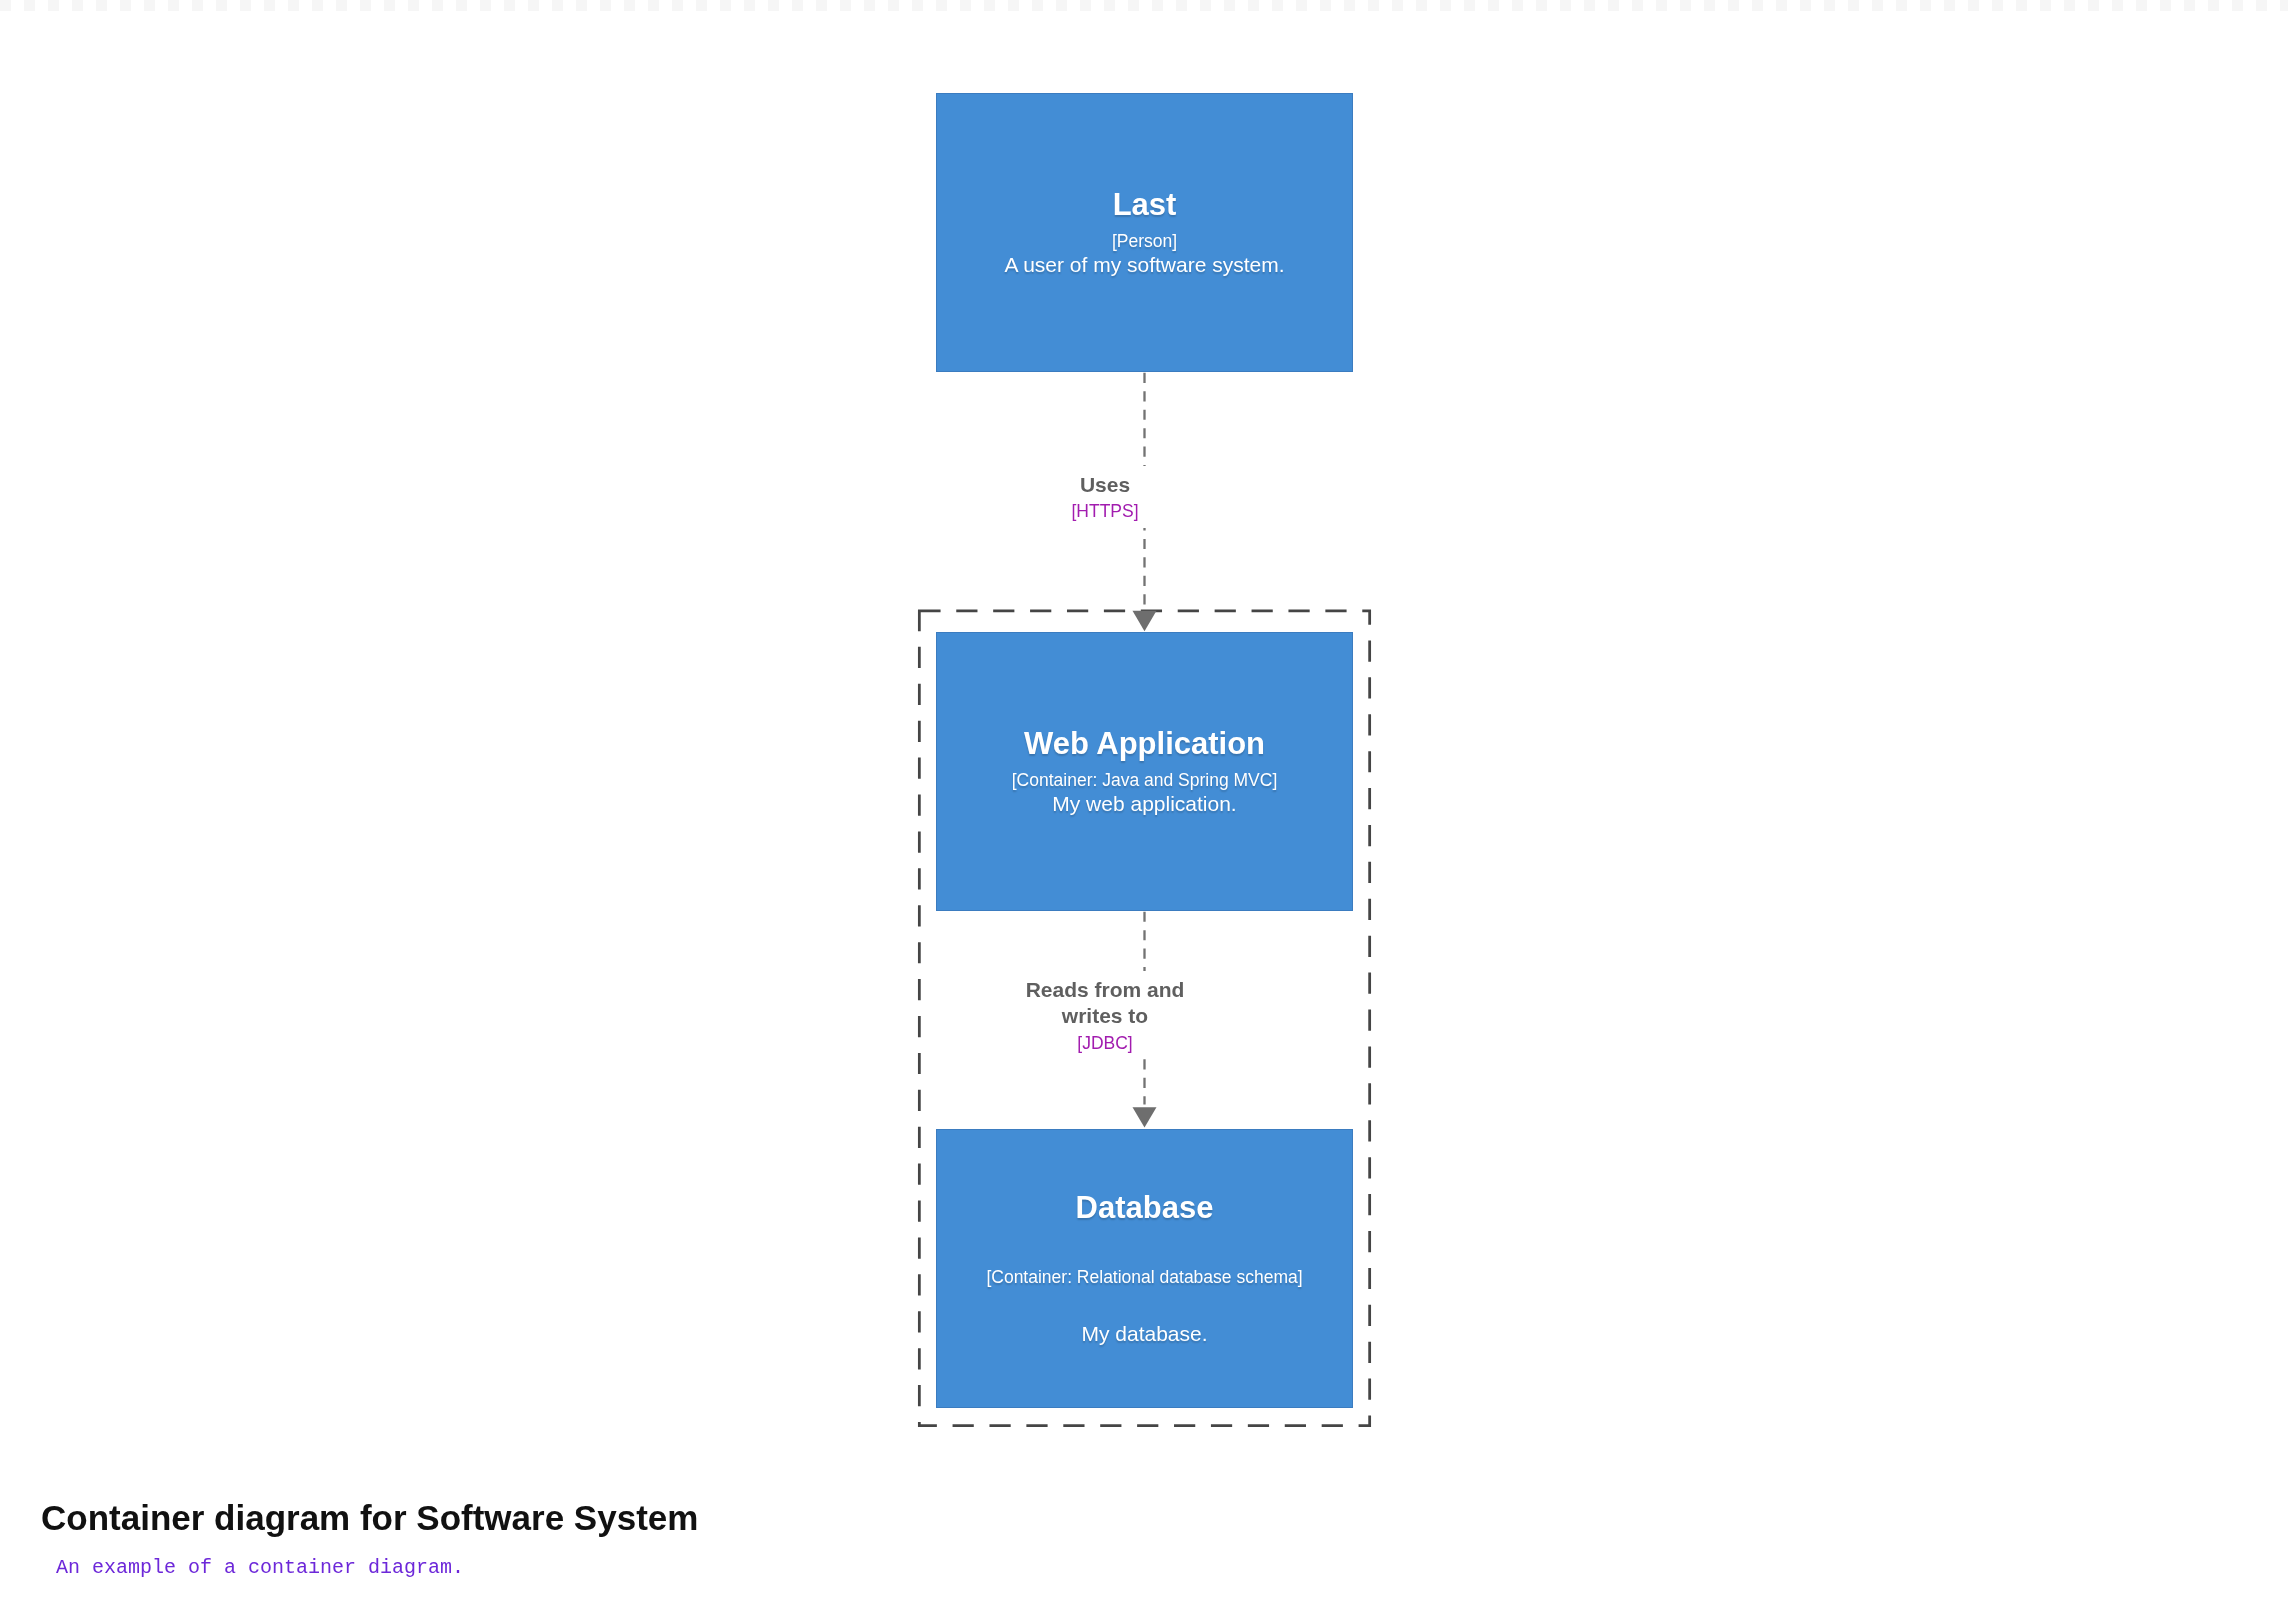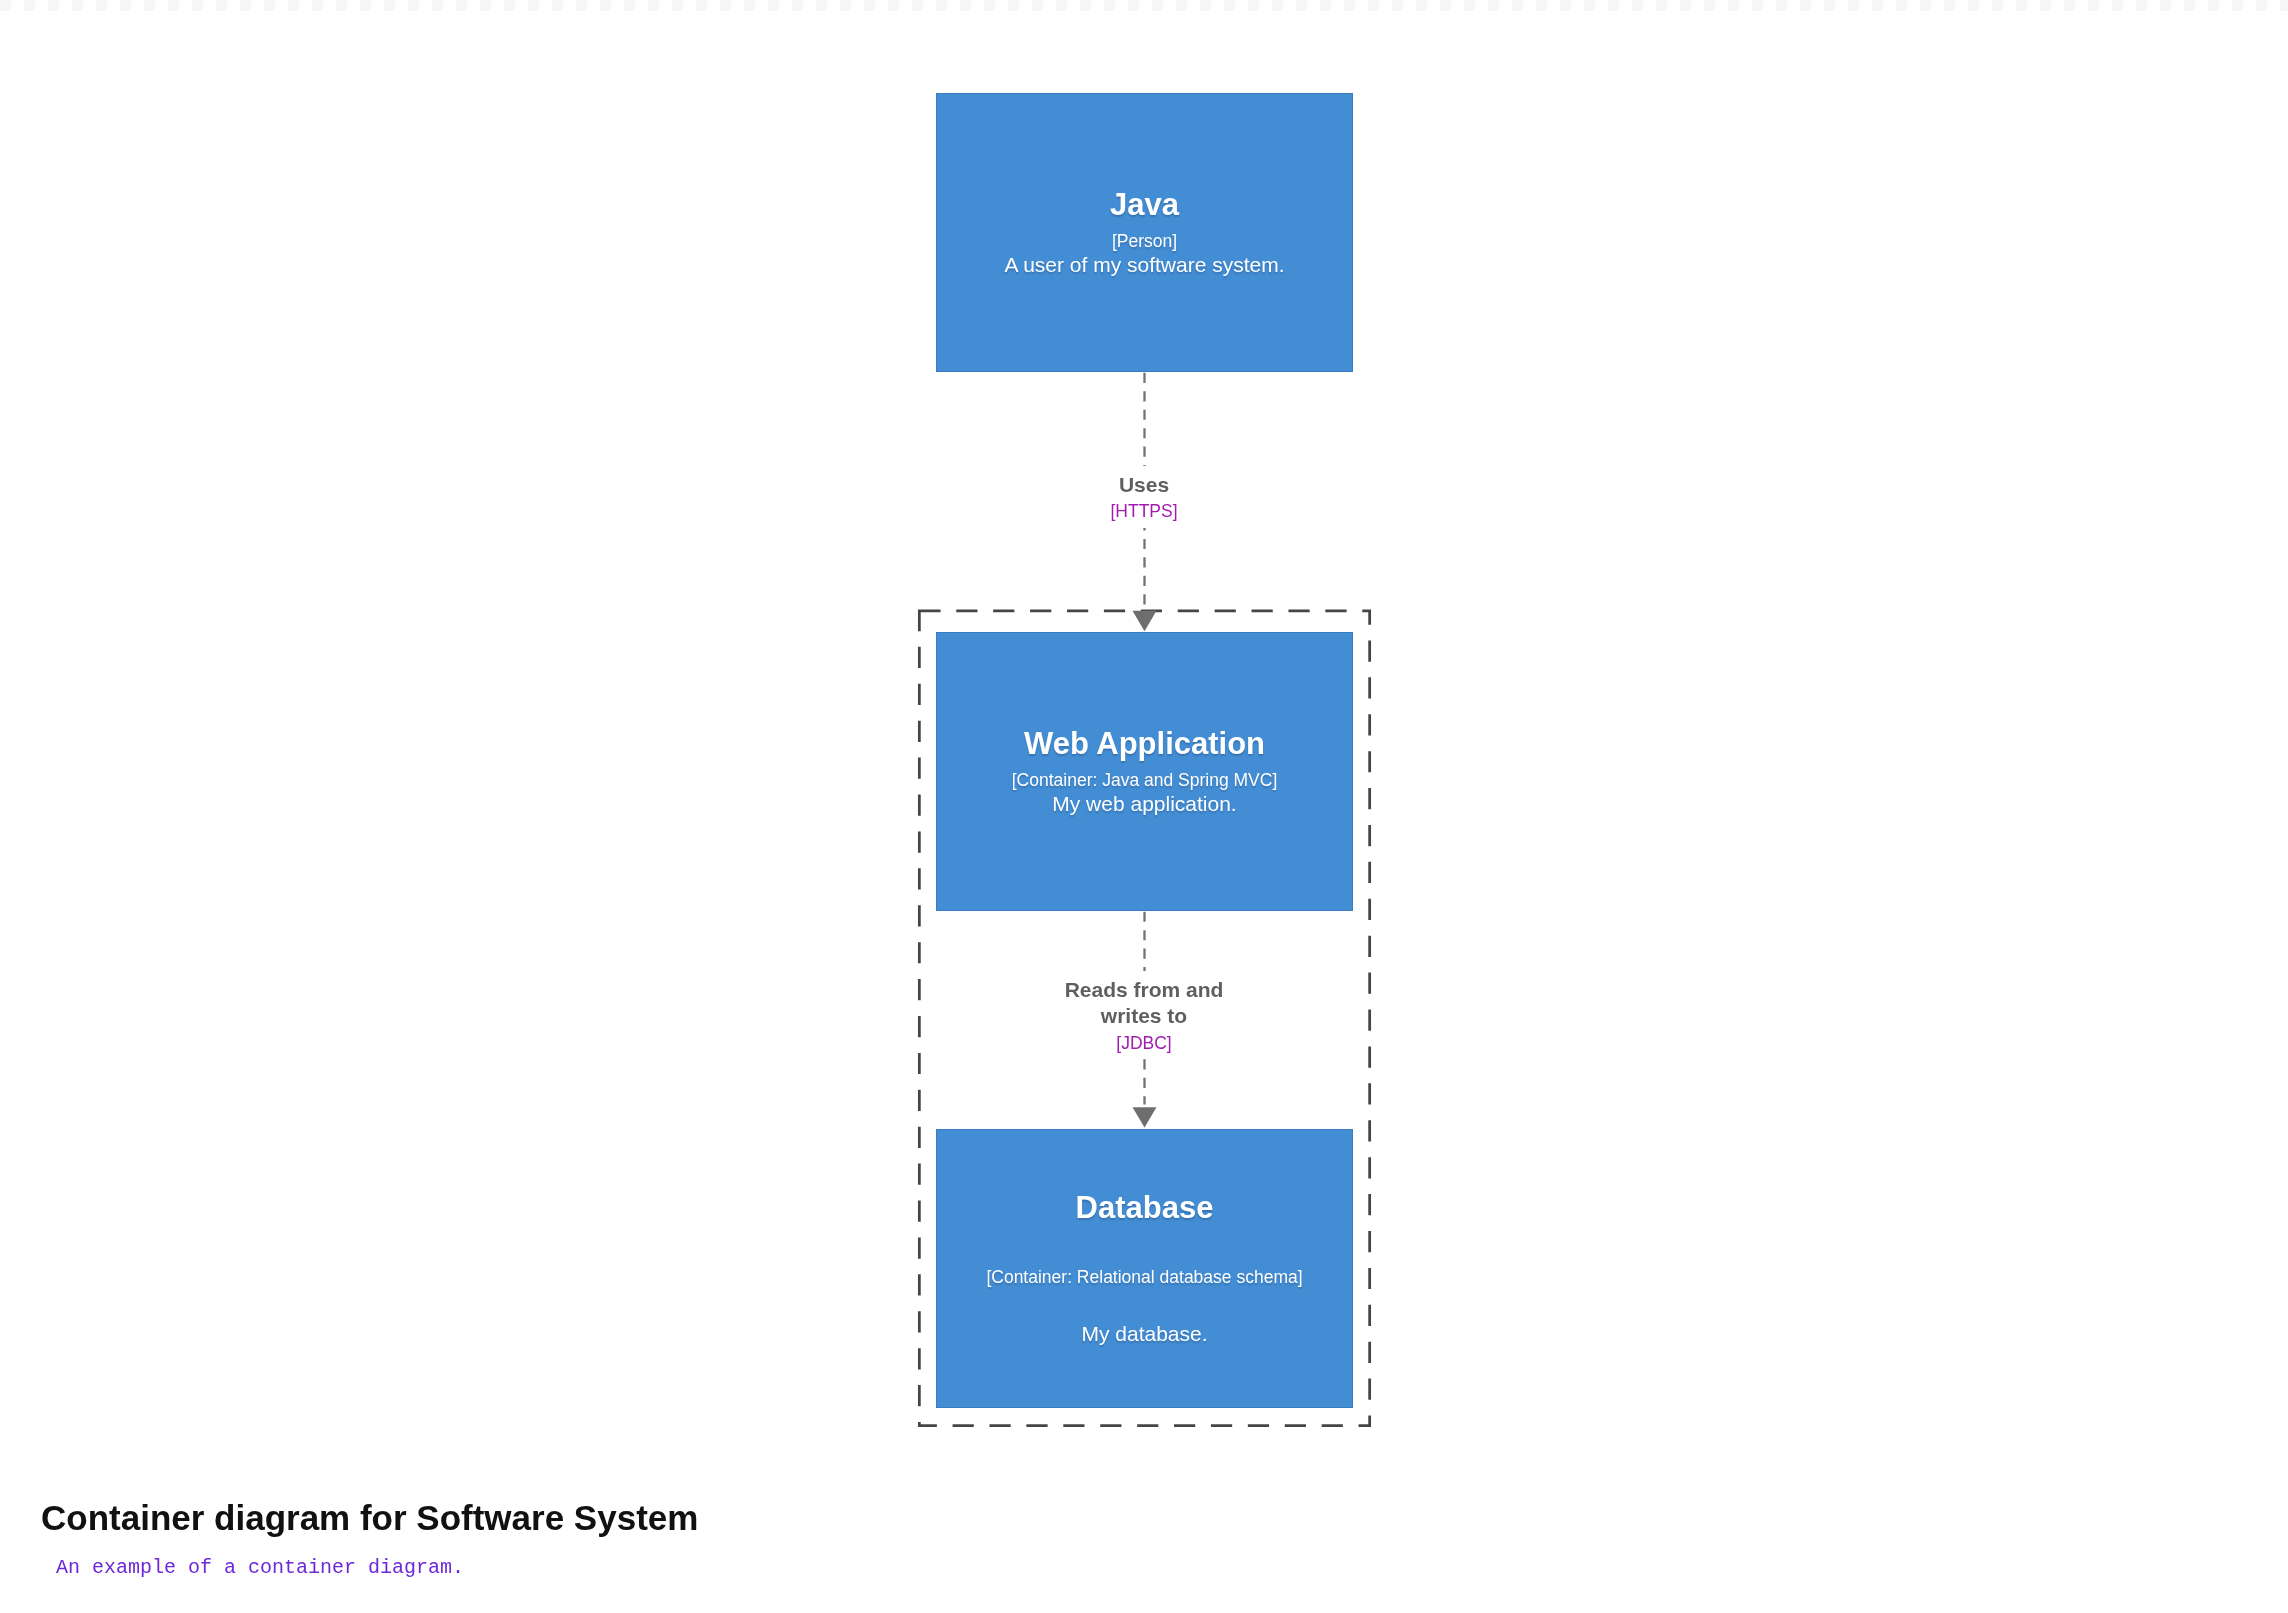--- a/index.html
+++ b/index.html
@@ -56,21 +56,21 @@
   .element .el-desc {
     font-size: 21px;
     line-height: 1.25;
   }
   #el-user    { left: 936px; top: 93px; }
   #el-webapp  { left: 936px; top: 632px; }
   #el-database{ left: 936px; top: 1129px; gap: 33px; }
 
   .rel-label {
     position: absolute;
-    left: 1144px;
+    left: 1105px;
     transform: translateX(-50%);
     background: #ffffff;
     text-align: center;
     padding: 5.5px 9.2px;
     z-index: 2;
   }
   #rel-uses  { top: 466px; }
   #rel-reads { top: 971px; width: 175px; }
   .rel-name {
     font-size: 21px;
@@ -119,21 +119,21 @@
     <rect x="996" y="662" width="488" height="883" fill="none" stroke="#454545" stroke-width="3" stroke-dasharray="23 17"></rect>
 
     <line x1="1240" y1="404" x2="1240" y2="659" stroke="#737373" stroke-width="2.5" stroke-dasharray="11 9"></line>
     <polygon points="1227,662 1253,662 1240,684" fill="#6e6e6e"></polygon>
 
     <line x1="1240" y1="988" x2="1240" y2="1197" stroke="#737373" stroke-width="2.5" stroke-dasharray="11 9"></line>
     <polygon points="1227,1200 1253,1200 1240,1222" fill="#6e6e6e"></polygon>
   </svg>
 
   <div class="element" id="el-user">
-    <div class="el-name">Java</div>
+    <div class="el-name">Last</div>
     <div class="el-meta">[Person]</div>
     <div class="el-desc">A user of my software system.</div>
   </div>
 
   <div class="rel-label" id="rel-uses">
     <div class="rel-name">Uses</div>
     <div class="rel-tech">[HTTPS]</div>
   </div>
 
   <div class="element" id="el-webapp">

